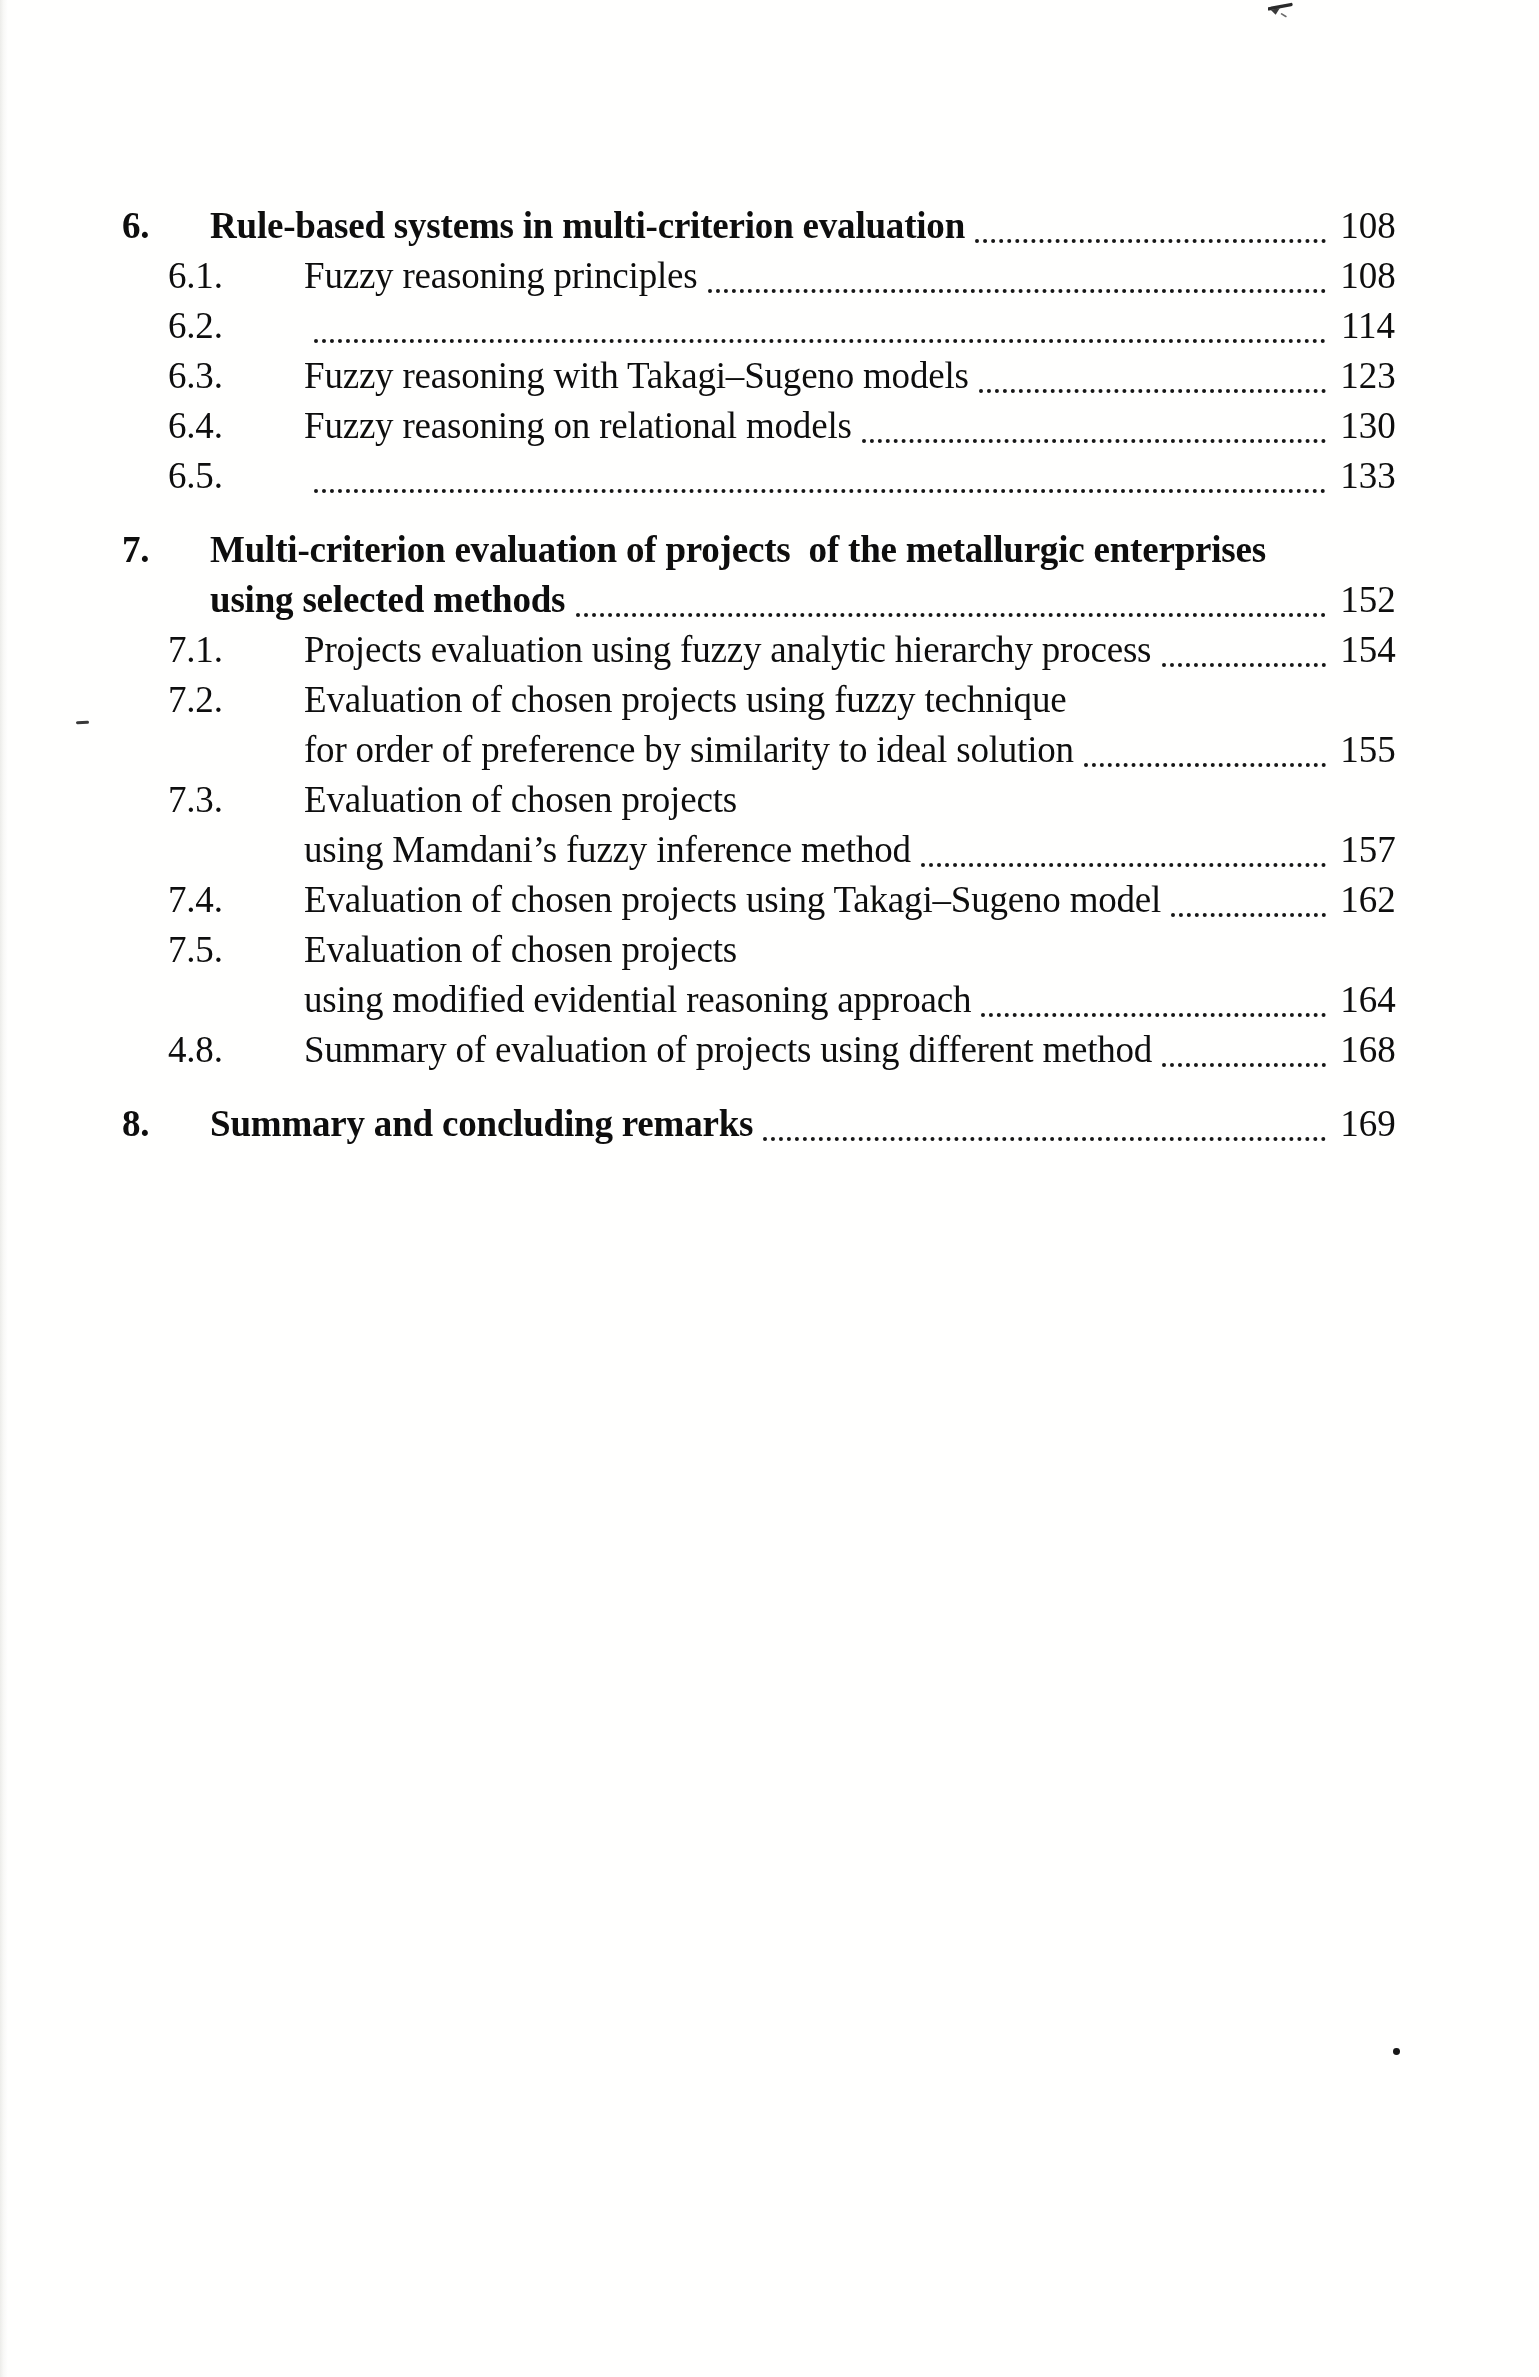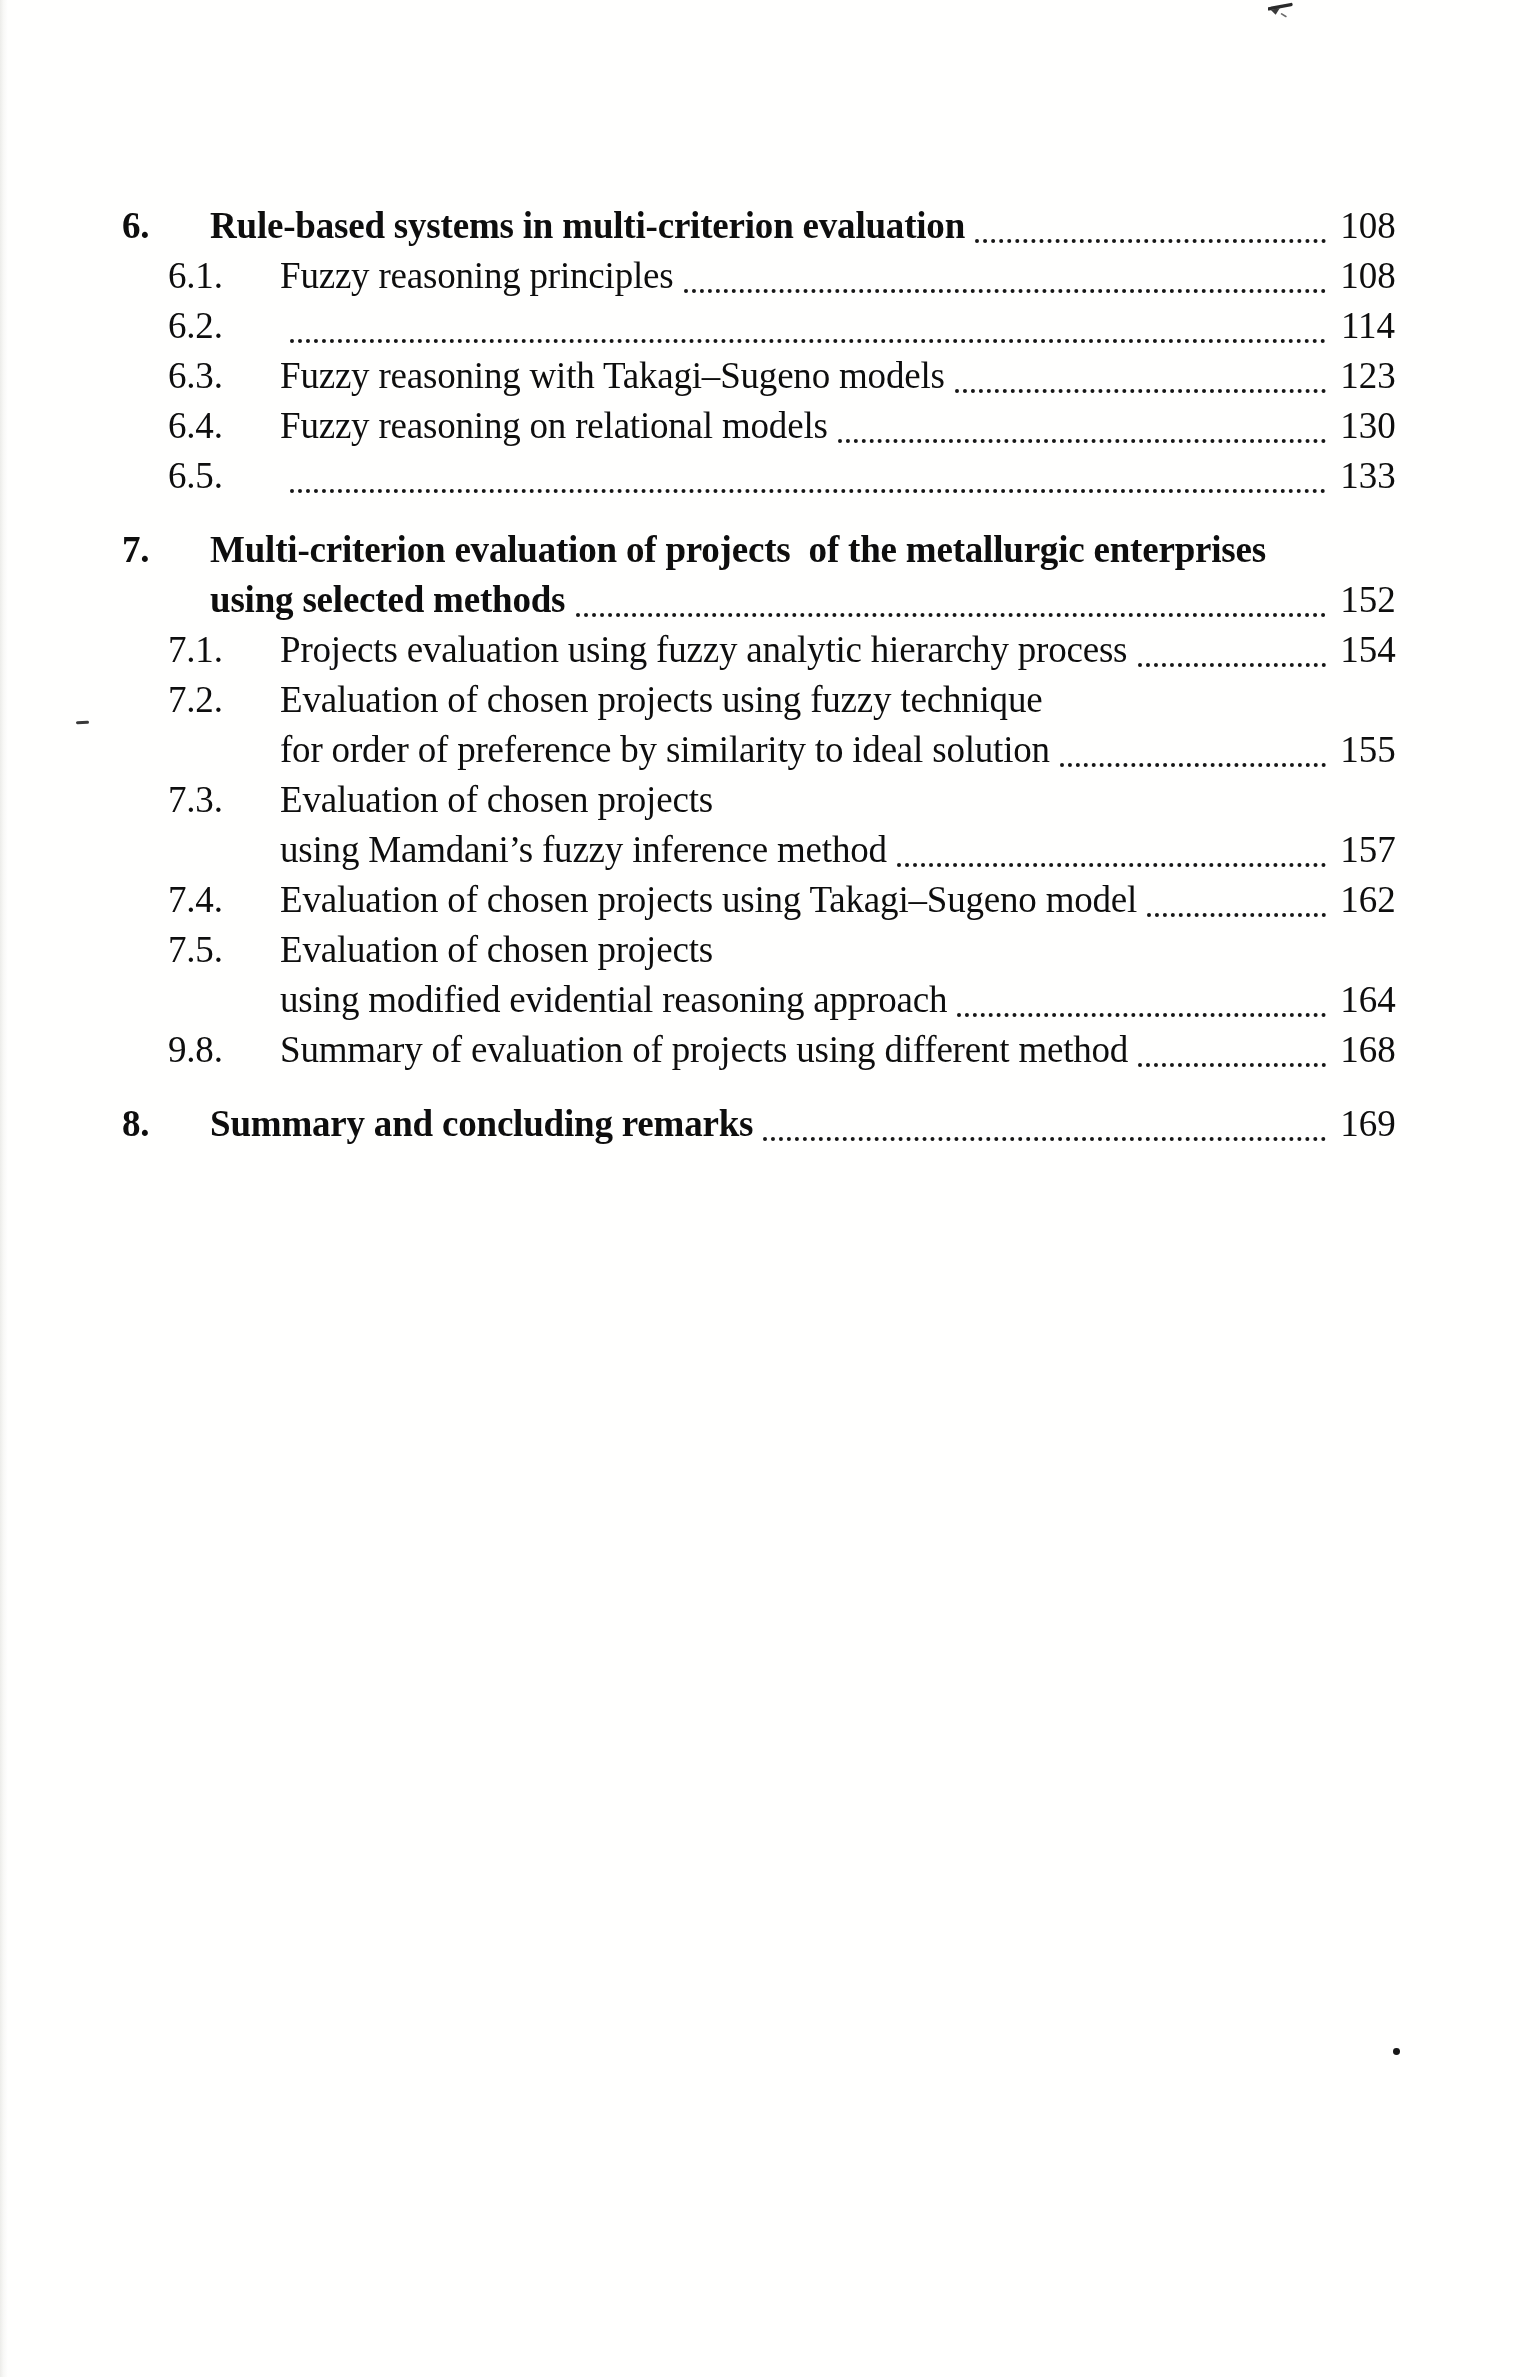--- a/index.html
+++ b/index.html
@@ -24,21 +24,21 @@
   }
   .entry {
     display:flex;
     font-size:37px;
     line-height:50px;
     letter-spacing:-0.2px;
   }
   .entry.bold { font-weight:bold; }
   .entry.gap-before { margin-top:24px; }
   .entry .num { flex:0 0 48px; white-space:pre; }
-  .entry.level-2 { margin-left:46px; }
+  .entry.level-2 { margin-left:46px;gap:24px; }
   .entry.level-2 .num { flex:0 0 72px; }
   .entry .lines { flex:1; display:flex; flex-direction:column; min-width:0; }
   .line { display:flex; align-items:baseline;margin-left:40px; }
   .line .t { white-space:pre; }
   .leader {
     flex:1 1 auto;
     min-width:31px;
     border-bottom:4.2px dotted #171717;
     align-self:flex-end;
     margin:0 3.4px 8.5px 10.2px;
@@ -192,21 +192,21 @@
             <span class="t">Evaluation of chosen projects</span>
           </div>
           <div class="line">
             <span class="t">using modified evidential reasoning approach</span>
             <span class="leader"></span>
             <span class="pagenum">164</span>
           </div>
         </span>
   </div>
       <div class="entry level-2">
-    <span class="num">9.8.</span>
+    <span class="num">4.8.</span>
     <span class="lines">
           <div class="line">
             <span class="t">Summary of evaluation of projects using different method</span>
             <span class="leader"></span>
             <span class="pagenum">168</span>
           </div>
         </span>
   </div>
       <div class="entry level-1 bold gap-before">
     <span class="num">8.</span>

